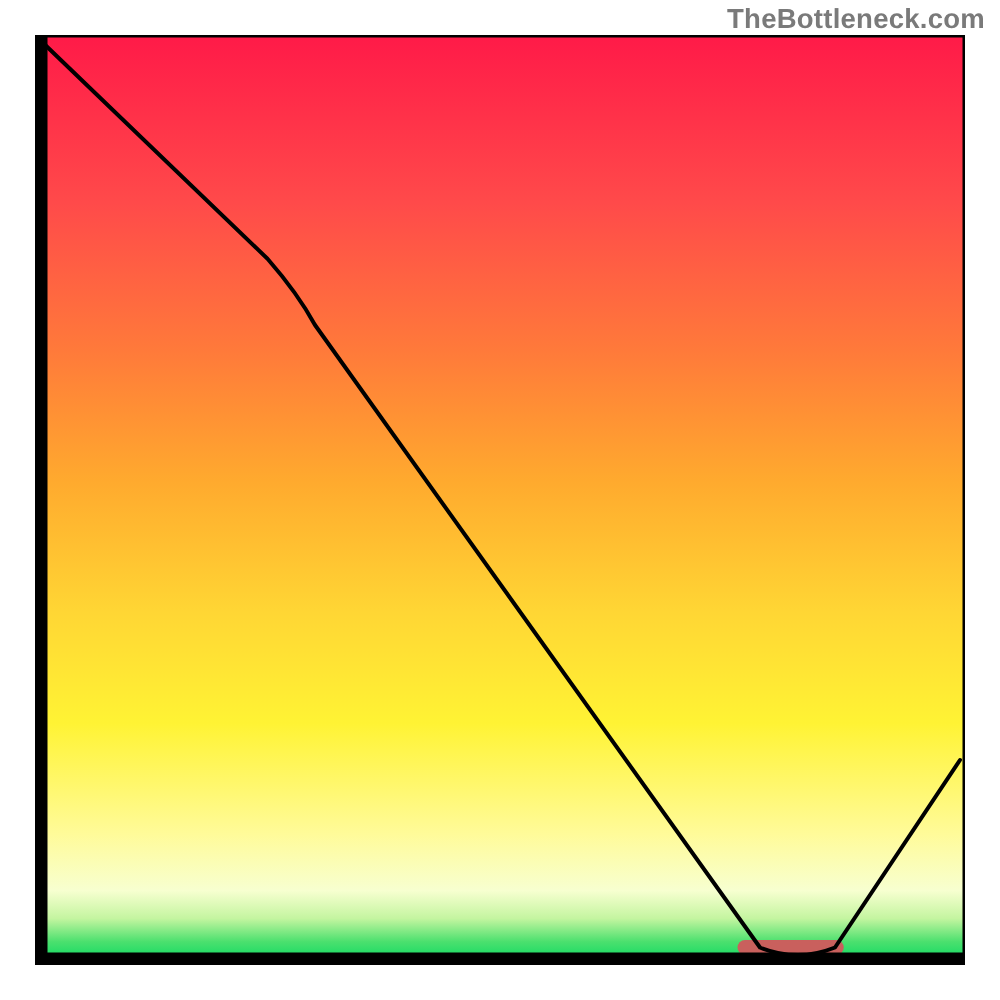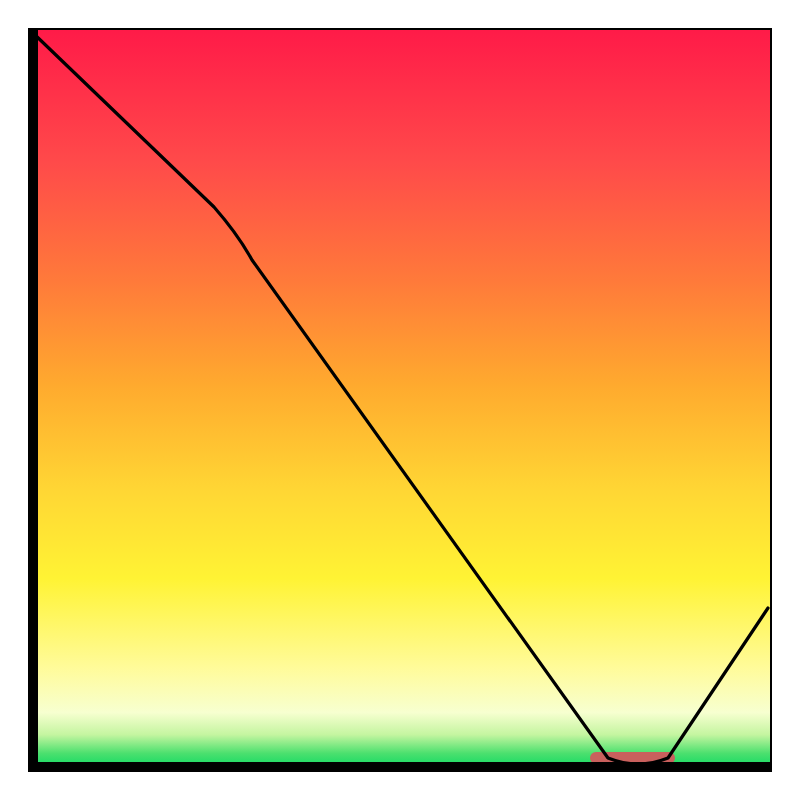--- a/index.html
+++ b/index.html
@@ -80,20 +80,21 @@
     width: 744px;
     height: 744px;
     pointer-events: none;
   }
 </style>
 </head>
 <body>
 
 <div class="chart-wrap">
 
+  <div class="watermark">TheBottleneck.com</div>
 
   <div class="plot-area"></div>
 
   <svg class="overlay" viewBox="0 0 744 744" preserveAspectRatio="none">
 
     <rect x="562" y="724" width="85" height="12" rx="6" ry="6" fill="#c9605d"></rect>
 
     <path d="M 4 4
              L 186 179
              C 200 195, 212 210, 224 232

